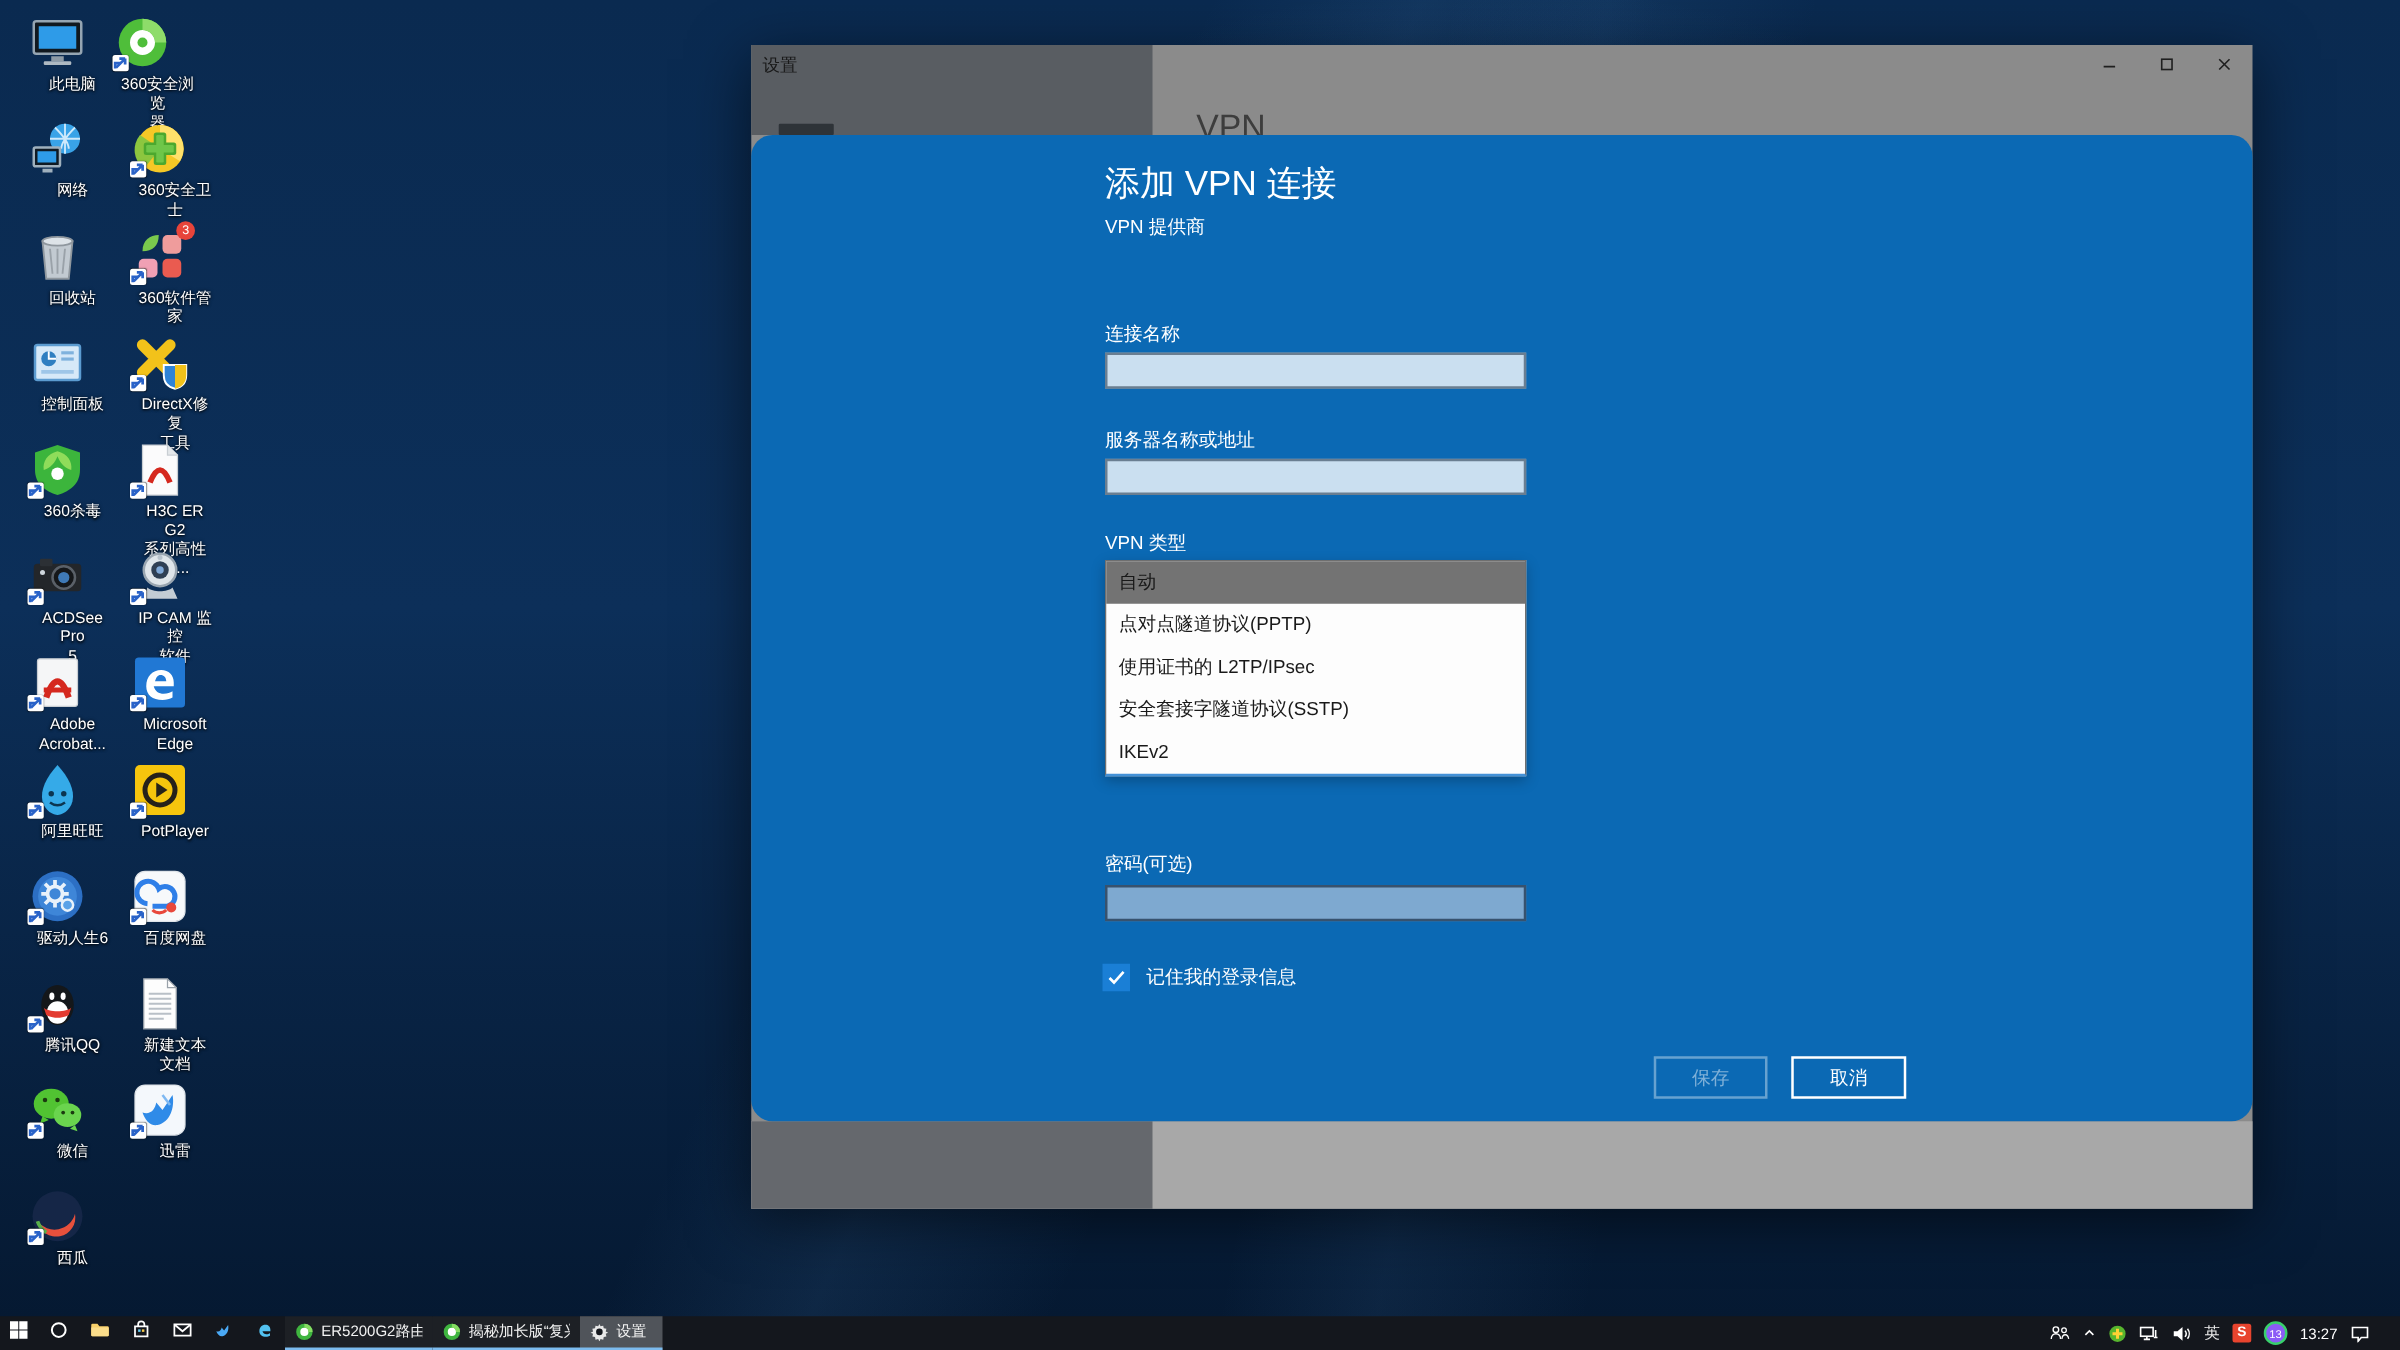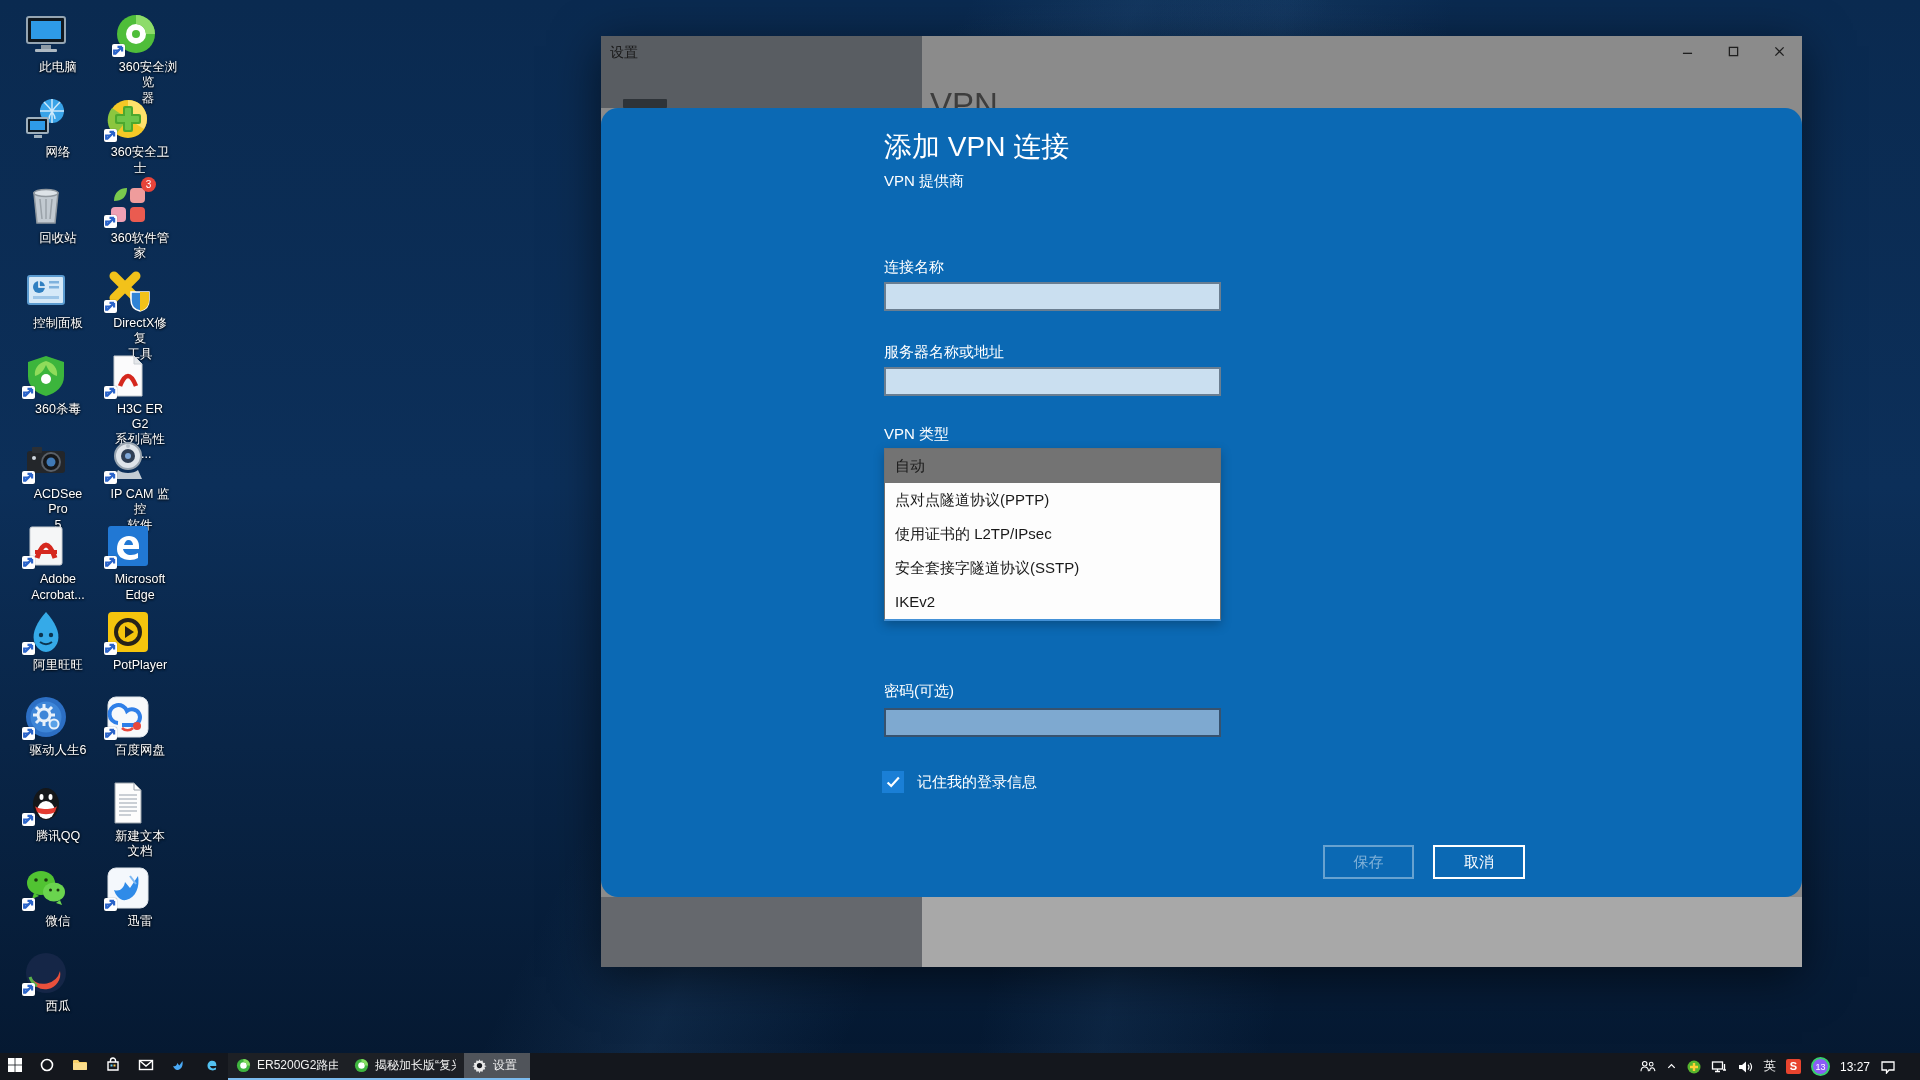--- a/index.html
+++ b/index.html
@@ -23,21 +23,21 @@
   .badge{position:absolute;right:-4px;top:-4px;width:15px;height:15px;border-radius:50%;
     background:#e7443a;color:#fff;font-size:10px;line-height:15px;text-align:center;}
   
   #settings-window{position:absolute;left:601px;top:36px;width:1201px;height:931px;
     background:#8b8b8b;box-shadow:0 10px 45px rgba(0,0,0,.55);}
   .sidebar-top{position:absolute;left:0;top:0;width:321px;height:72px;background:#595d62;}
   .titlebar-text{position:absolute;left:9px;top:8px;font-size:14px;color:#191919;}
   .win-controls{position:absolute;right:0;top:0;height:30px;display:flex;}
   .wc{width:46px;height:30px;display:flex;align-items:center;justify-content:center;}
   .wc svg{width:11px;height:11px;stroke:#1f1f1f;stroke-width:1.4;fill:none;}
-  .vpn-heading{position:absolute;left:329px;top:50px;font-size:33px;color:#3d3d3d;}
+  .vpn-heading{position:absolute;left:356px;top:50px;font-size:27px;color:#3d3d3d;}
   .sidebar-frag{position:absolute;left:22px;top:63px;width:44px;height:9px;background:#2e3338;border-radius:1px;}
   .bottom-strip{position:absolute;left:0;top:861px;width:1201px;height:70px;background:#a8a8a8;}
   .bottom-left{position:absolute;left:0;top:0;width:321px;height:70px;background:#65686d;}
   
   .modal{position:absolute;left:0;top:72px;width:1201px;height:789px;background:#0b69b4;z-index:3;border-radius:17px;}
   .dlg-title{position:absolute;left:283px;top:20px;font-size:28px;color:#fff;}
   .flabel{position:absolute;left:283px;font-size:15px;color:#fff;}
   .field{position:absolute;left:283px;width:337px;box-sizing:border-box;}
   .combo{top:88px;height:30px;background:#a0c4df;border:2px solid rgba(10,30,50,.55);
     display:flex;align-items:center;padding:0 10px;font-size:15px;color:#14222e;}
@@ -233,21 +233,21 @@
               <path d="M8 28a17 17 0 0 0 30-6 13 13 0 0 1-30 6Z" fill="#e8503c"></path>
               <path d="M8 28a17 17 0 0 0 7 9" stroke="#59b04a" stroke-width="3" fill="none"></path>
             </svg></span><span class="shortcut">
             <svg viewBox="0 0 9 9">
               <path d="M1.5 7.5V4.5h3" fill="none" stroke="#2a63c8" stroke-width="1.5"></path>
               <path d="M2 7 7 2M7 2H3.8M7 2v3.2" stroke="#2a63c8" stroke-width="1.5" fill="none"></path>
             </svg>
           </span></div>
         <div class="lbl">西瓜</div>
       </div>
-      <div class="cell" style="left: 90px; top: 0px;">
+      <div class="cell" style="left: 68px; top: 0px;">
         <div class="icw"><span class="ic"><svg viewBox="0 0 48 48">
               <circle cx="24" cy="24" r="19" fill="#4fbe3a"></circle>
               <circle cx="24" cy="24" r="10" fill="#fff"></circle>
               <path d="M24 5a19 19 0 0 1 19 19h-9a10 10 0 0 0-10-10Z" fill="#8edc6a"></path>
               <circle cx="24" cy="24" r="4" fill="#4fbe3a"></circle>
             </svg></span><span class="shortcut">
             <svg viewBox="0 0 9 9">
               <path d="M1.5 7.5V4.5h3" fill="none" stroke="#2a63c8" stroke-width="1.5"></path>
               <path d="M2 7 7 2M7 2H3.8M7 2v3.2" stroke="#2a63c8" stroke-width="1.5" fill="none"></path>
             </svg>

